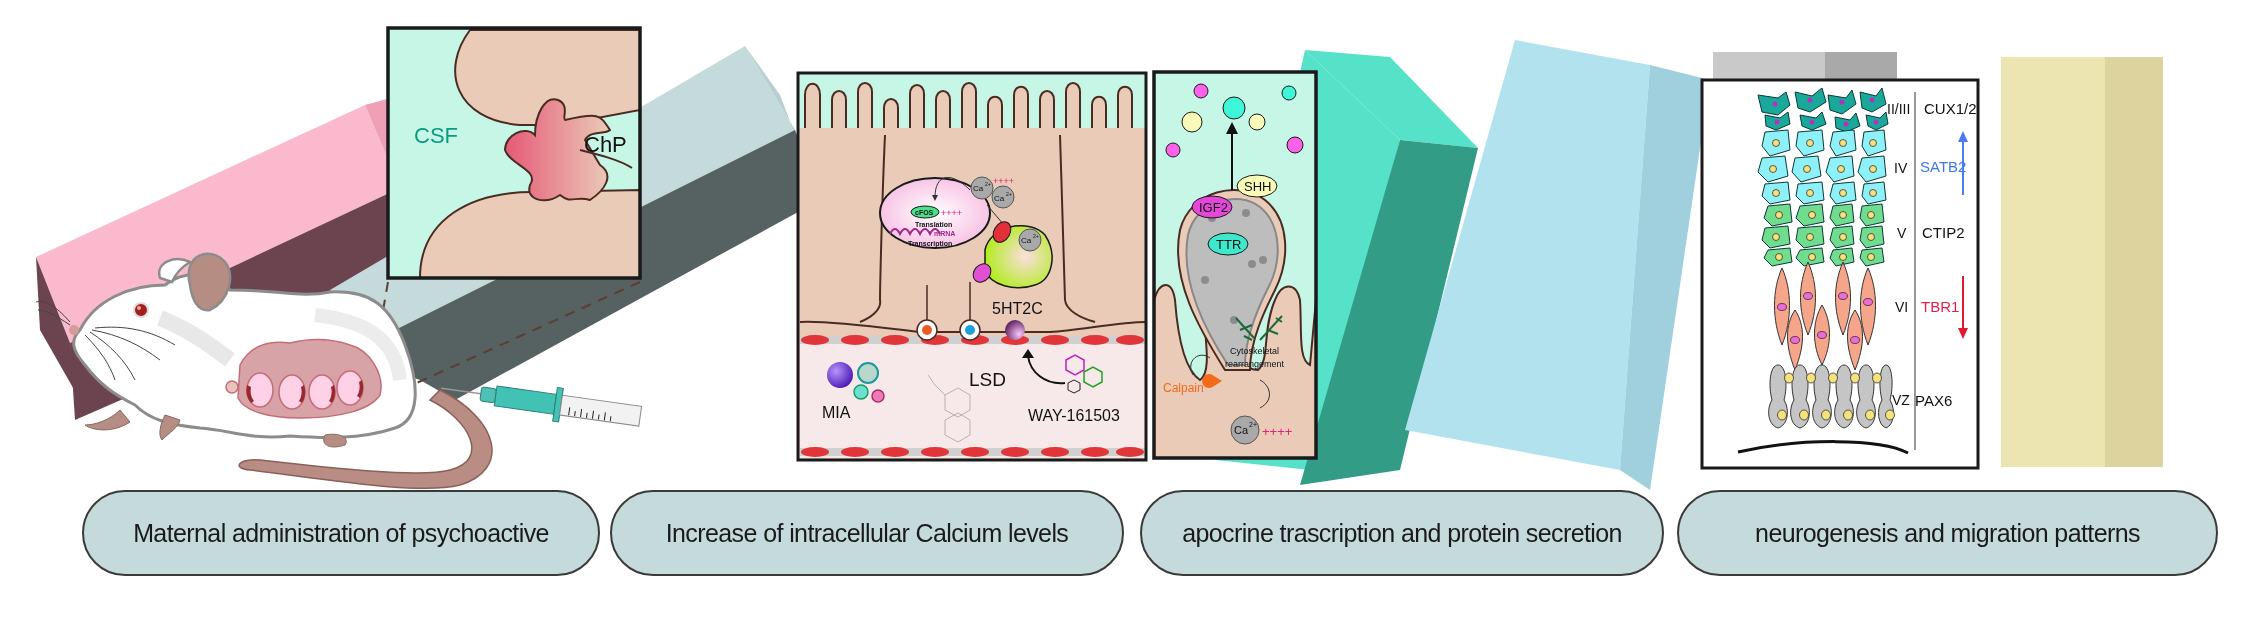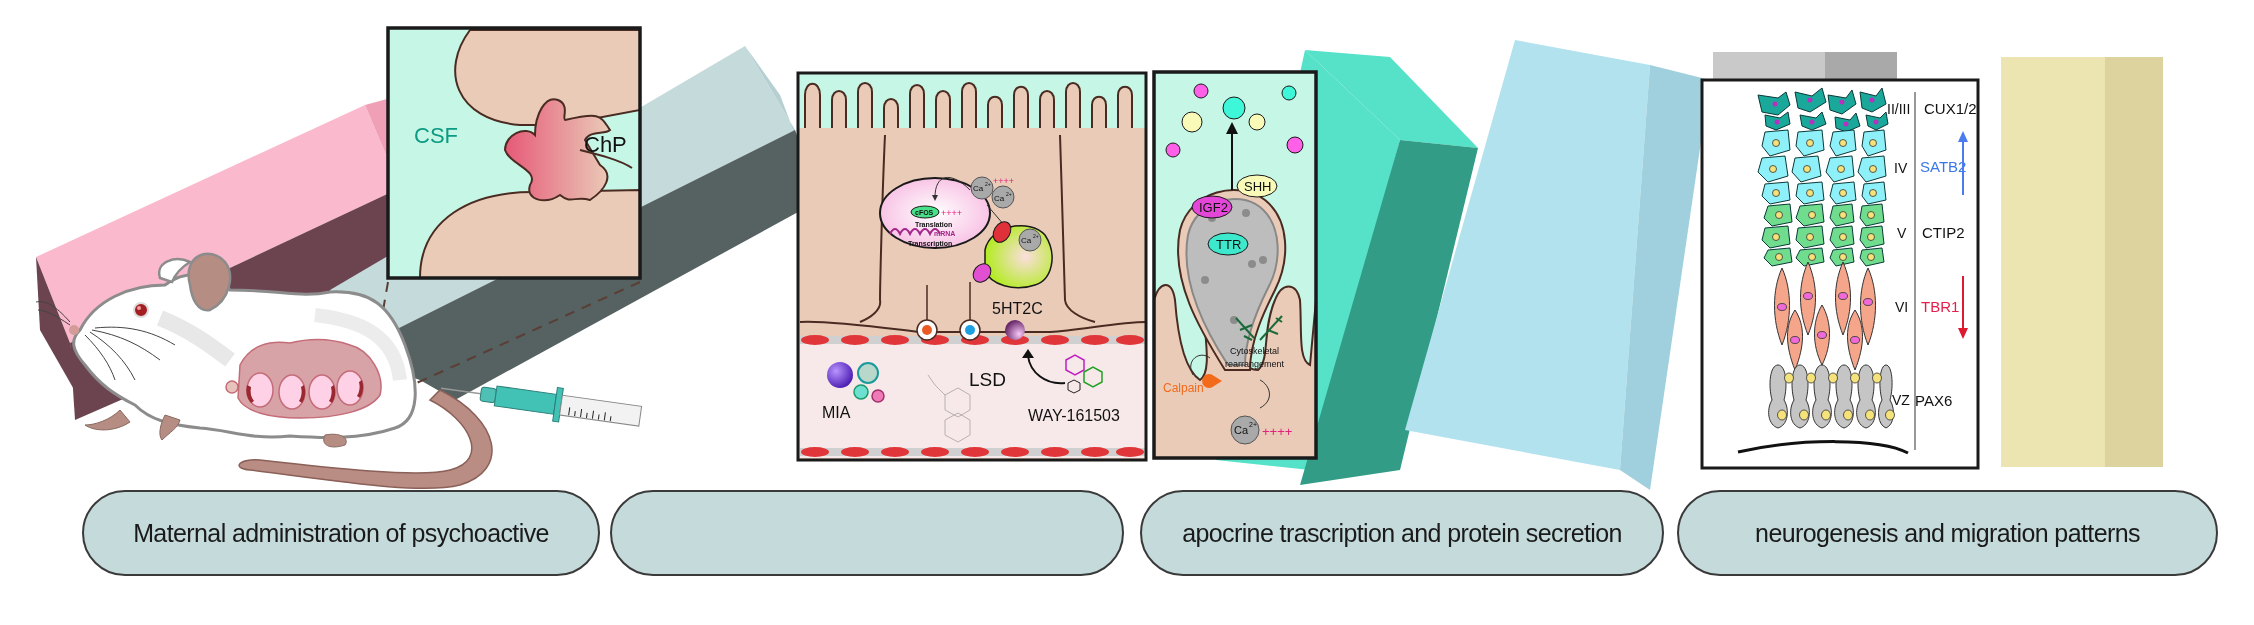--- a/index.html
+++ b/index.html
@@ -470,19 +470,20 @@
   <line x1="1963" y1="195" x2="1963" y2="140" stroke="#4a7cf0" stroke-width="2"></line>
   <polygon points="1958,142 1968,142 1963,131" fill="#4a7cf0"></polygon>
   <line x1="1963" y1="276" x2="1963" y2="330" stroke="#e01830" stroke-width="2"></line>
   <polygon points="1958,328 1968,328 1963,339" fill="#e01830"></polygon>
 </svg>
 
 <div class="caption" style="left:82px;width:518px;">
   <span>Maternal administration of psychoactive</span>
 </div>
 <div class="caption" style="left:610px;width:514px;">
+  <span>Increase of intracellular Calcium levels</span>
 </div>
 <div class="caption" style="left:1140px;width:524px;">
   <span>apocrine trascription and protein secretion</span>
 </div>
 <div class="caption" style="left:1677px;width:541px;">
   <span>neurogenesis and migration patterns</span>
 </div>
 
 </body></html>

